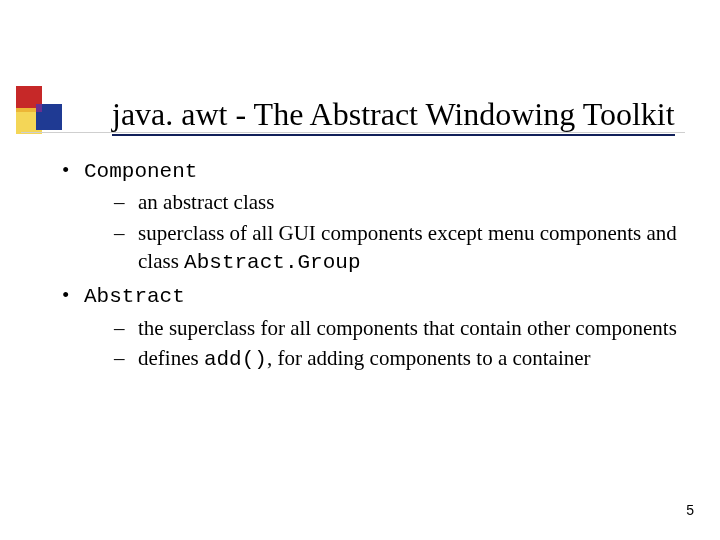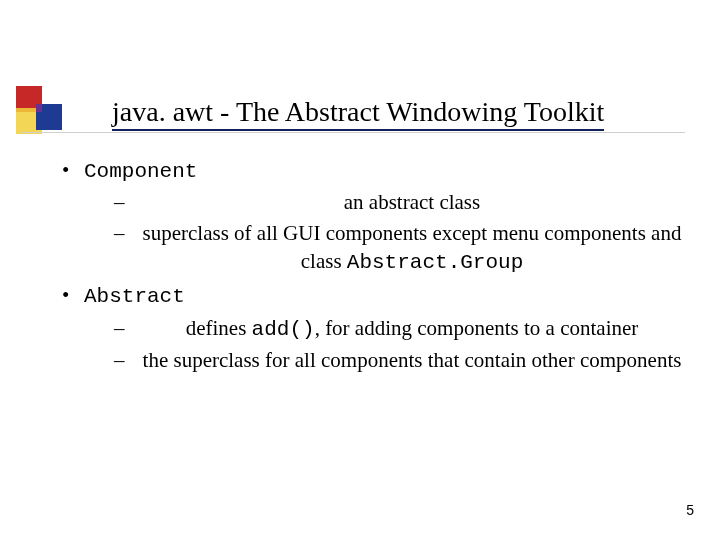--- a/index.html
+++ b/index.html
@@ -22,21 +22,21 @@
   }
   .logo .sq-red    { position:absolute; left:0;  top:0;  width:26px; height:26px; background:#c62828; }
   .logo .sq-yellow { position:absolute; left:0;  top:22px;width:26px; height:26px; background:#f2cf3a; opacity:0.85; }
   .logo .sq-blue   { position:absolute; left:20px;top:18px;width:26px; height:26px; background:#1f3a93; }
   .logo .sq-overlap{ position:absolute; left:20px;top:18px;width:6px;  height:8px;  background:#6b2f8f; }
 
   .title {
     position: absolute;
     left: 112px;
     top: 96px;
-    font-size: 28px;
+    font-size: 32px;
     color: #000;
   }
   .title .underline {
     display: inline-block;
     border-bottom: 2px solid #11205a;
     padding-bottom: 1px;
   }
   .title-rule {
     position: absolute;
     left: 21px;
@@ -73,21 +73,20 @@
   }
   ul.sub {
     list-style: none;
     margin: 2px 0 4px 0;
     padding: 0 0 0 28px;
   }
   ul.sub > li {
     position: relative;
     padding-left: 26px;
     margin-bottom: 2px;
-    text-align: center;
   }
   ul.sub > li::before {
     content: "–";
     position: absolute;
     left: 2px;
     top: 0;
     font-size: 21px;
   }
   .mono {
     font-family: "Courier New", Courier, monospace;
@@ -126,23 +125,23 @@
         </li>
         <li>
           <span>superclass of all GUI components except menu components and class </span><span class="mono">Abstract.Group</span>
         </li>
       </ul>
     </li>
     <li>
       <span class="mono">Abstract</span>
       <ul class="sub">
         <li>
-          <span>defines </span><span class="mono">add()</span><span>, for adding components to a container</span>
+          <span>the superclass for all components that contain other components</span>
         </li>
         <li>
-          <span>the superclass for all components that contain other components</span>
+          <span>defines </span><span class="mono">add()</span><span>, for adding components to a container</span>
         </li>
       </ul>
     </li>
   </ul>
 </div>
 
 <div class="pagenum">5</div>
 
 </body></html>

